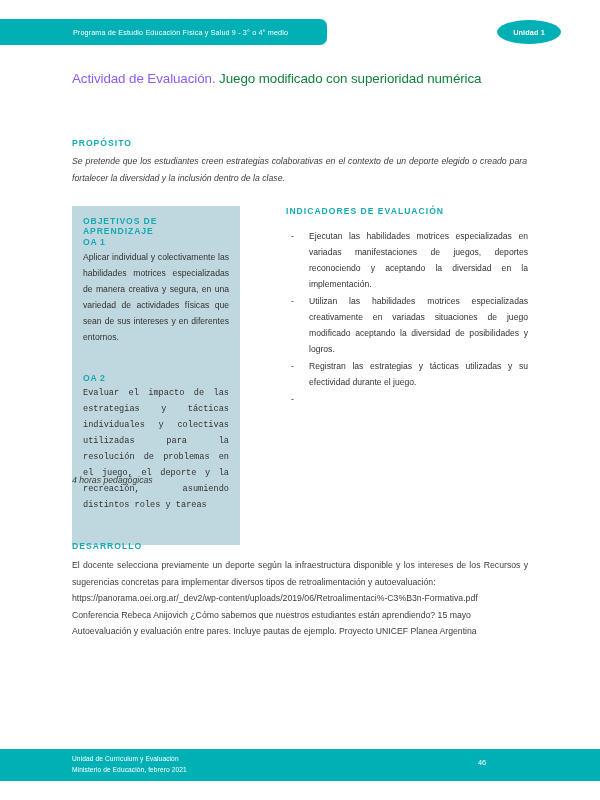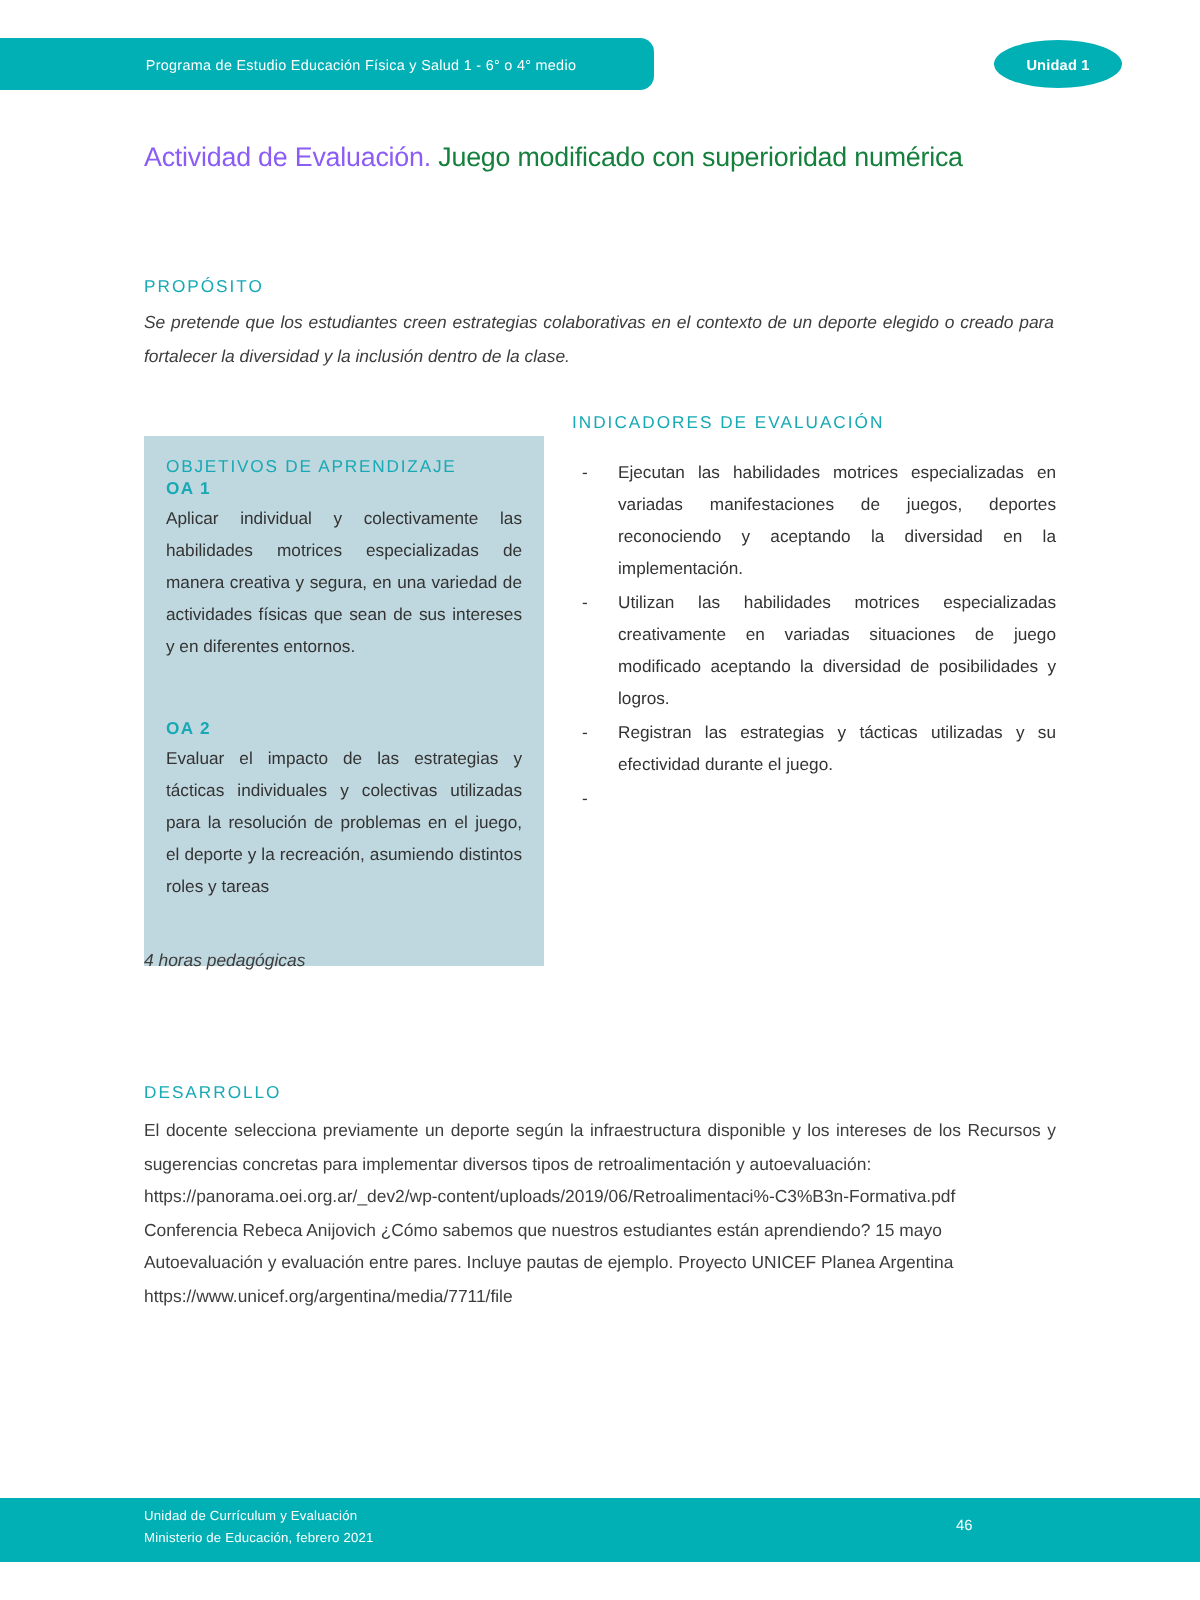--- a/index.html
+++ b/index.html
@@ -86,21 +86,21 @@
   .doc-title .t-light {
     font-weight: normal;
     color: #15803d;
     margin-top: 29px;
   }
 
   
   .sec-head {
     color: #17A9B4;
     font-size: 8.6px;
-    font-weight: normal;
+    font-weight: bold;
     letter-spacing: 1.0px;
   }
 
   .body-text {
     font-size: 8.7px;
     line-height: 16.5px;
     color: #3d3d3d;
     text-align: justify;
     font-style: italic;
   }
@@ -117,23 +117,23 @@
   
   .columns {
     position: absolute;
     top: 206px;
     left: 72px;
     width: 456px;
   }
 
   .oa-box {
     position: absolute;
-    top: 12px;
+    top: 0;
     left: 0;
-    width: 200px;
+    width: 168px;
     min-height: 250px;
     background: #BFD7DE;
     padding: 10px 11px 16px 11px;
   }
   .oa-box .sec-head {
     letter-spacing: 0.9px;
     display: block;
     margin-bottom: 1px;
   }
   .oa-label {
@@ -144,21 +144,21 @@
     display: block;
     margin-bottom: 2px;
   }
   .oa-text {
     font-size: 8.6px;
     line-height: 16px;
     color: #333333;
     text-align: justify;
     margin-bottom: 28px;
   }
-  .oa-text:last-child { margin-bottom: 16px; }
+  .oa-text:last-child { margin-bottom: 16px; font-family: Liberation Mono, monospace; }
 
   .ind-col {
     position: absolute;
     top: 0;
     left: 214px;
     width: 242px;
   }
   .ind-col .sec-head {
     display: block;
     margin-bottom: 12px;
@@ -235,21 +235,21 @@
     color: #ffffff;
     font-size: 7.4px;
   }
 </style>
 </head>
 <body>
 
 <div class="page">
 
   <div class="top-header">
-    <span class="top-header-text">Programa de Estudio Educación Física y Salud 1 - 6° o 4° medio</span>
+    <span class="top-header-text">Programa de Estudio Educación Física y Salud 9 - 3° o 4° medio</span>
   </div>
 
   <div class="unit-badge">
     <span class="unit-badge-text">Unidad 1</span>
   </div>
 
   <h1 class="doc-title">
     <span class="t-bold">Actividad de Evaluación.</span><span class="t-light"> Juego modificado con superioridad numérica</span>
   </h1>
 
@@ -296,21 +296,20 @@
   <section class="duracion-block">
     <p class="body-text">4 horas pedagógicas</p>
   </section>
 
   <section class="desarrollo-block">
     <div class="sec-head">DESARROLLO</div>
     <p class="d-para">El docente selecciona previamente un deporte según la infraestructura disponible y los intereses de los Recursos y sugerencias concretas para implementar diversos tipos de retroalimentación y autoevaluación:</p>
     <p class="d-line">https://panorama.oei.org.ar/_dev2/wp-content/uploads/2019/06/Retroalimentaci%-C3%B3n-Formativa.pdf</p>
     <p class="d-para">Conferencia Rebeca Anijovich ¿Cómo sabemos que nuestros estudiantes están aprendiendo? 15 mayo</p>
     <p class="d-para">Autoevaluación y evaluación entre pares. Incluye pautas de ejemplo. Proyecto UNICEF Planea Argentina</p>
-    <p class="d-line">https://www.unicef.org/argentina/media/7711/file</p>
   </section>
 
   <div class="footer-bar"></div>
   <div class="footer-left">
     <div>Unidad de Currículum y Evaluación</div>
     <div>Ministerio de Educación, febrero 2021</div>
   </div>
   <div class="footer-page">46</div>
 
 </div>

